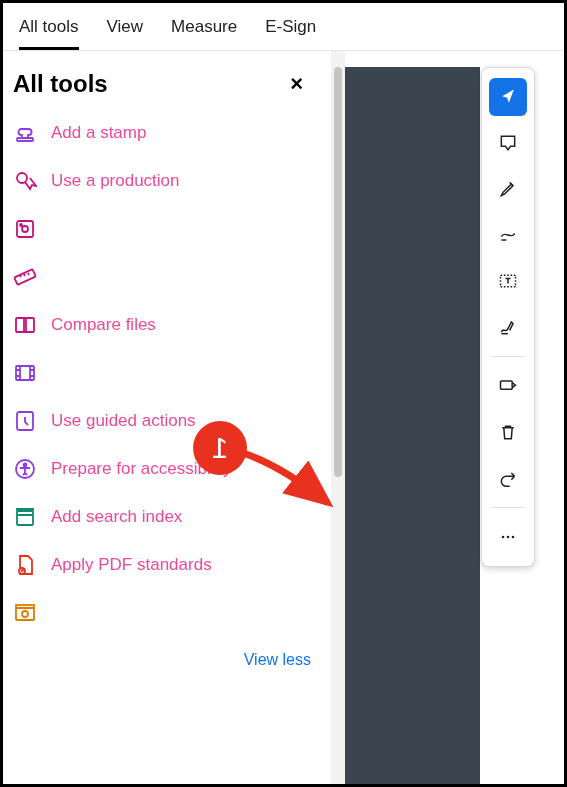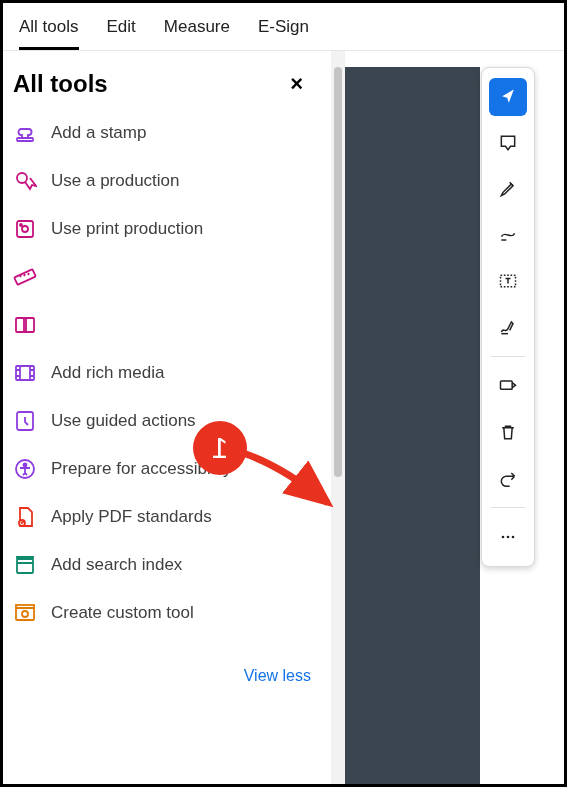--- a/index.html
+++ b/index.html
@@ -41,24 +41,24 @@
   .panel-title { font-size: 24px; font-weight: 700; }
   .close { font-size: 22px; line-height: 1; cursor: pointer; padding: 4px 8px; font-weight: 700; }
   .tool-list { display: flex; flex-direction: column; gap: 24px; }
   .tool {
     display: flex;
     flex-direction: row-reverse;
     align-items: center;
     gap: 14px;
     cursor: pointer;
     font-size: 17px;
-    color: #404040;
+    color: #ec4899;
   }
   .ticon { width: 24px; height: 24px; flex: 0 0 24px; display:flex; align-items:center; justify-content:center; }
-  .viewless { color: #1473e6; font-size: 16px; margin-top: 42px; cursor: pointer; }
+  .viewless { color: #1473e6; font-size: 16px; margin-top: 26px; cursor: pointer; }
   .scroll {
     width: 14px;
     background: #f2f2f2;
     position: relative;
   }
   .thumb {
     position: absolute;
     left: 3px; right: 3px;
     top: 16px; height: 410px;
     background: #c4c4c4;
@@ -117,21 +117,21 @@
     z-index: 9;
     pointer-events: none;
   }
   svg { display: block; }
 </style>
 </head>
 <body>
 
 <div class="tabbar">
   <div class="tab active">All tools</div>
-  <div class="tab">Edit</div>
+  <div class="tab">View</div>
   <div class="tab">Measure</div>
   <div class="tab">E-Sign</div>
 </div>
 
 <div class="main">
   <div class="panel">
     <div class="panel-header">
       <div class="panel-title">All tools</div>
       <div class="close">×</div>
     </div>
@@ -158,49 +158,48 @@
       </div>
 
       <div class="tool">
         <span class="ticon">
           <svg width="24" height="24" viewBox="0 0 24 24" fill="none" stroke="#c6127f" stroke-width="1.8">
               <rect x="4" y="4" width="16" height="16" rx="2"></rect>
               <circle cx="12" cy="12" r="3"></circle>
               <circle cx="8" cy="8" r="1"></circle>
             </svg>
         </span>
-        <span>Use print production</span>
       </div>
 
       <div class="tool">
         <span class="ticon">
           <svg width="24" height="24" viewBox="0 0 24 24" fill="none" stroke="#c6127f" stroke-width="1.8">
               <rect x="2" y="8" width="20" height="8" rx="1" transform="rotate(-25 12 12)"></rect>
               <path d="M7 12l1-2M11 11l1-2M15 10l1-2"></path>
             </svg>
         </span>
       </div>
 
       <div class="tool">
         <span class="ticon">
           <svg width="24" height="24" viewBox="0 0 24 24" fill="none" stroke="#c6127f" stroke-width="1.8">
               <rect x="3" y="5" width="10" height="14" rx="1"></rect>
               <rect x="11" y="5" width="10" height="14" rx="1"></rect>
             </svg>
         </span>
+        <span>Compare files</span>
       </div>
 
       <div class="tool">
         <span class="ticon">
           <svg width="24" height="24" viewBox="0 0 24 24" fill="none" stroke="#8e3ce0" stroke-width="1.8">
               <rect x="3" y="5" width="18" height="14" rx="1"></rect>
               <path d="M7 5v14M17 5v14M3 9h4M3 15h4M17 9h4M17 15h4"></path>
             </svg>
         </span>
-        <span>Add rich media</span>
       </div>
 
       <div class="tool">
         <span class="ticon">
           <svg width="24" height="24" viewBox="0 0 24 24" fill="none" stroke="#8e3ce0" stroke-width="1.8">
               <rect x="4" y="3" width="16" height="18" rx="2"></rect>
               <path d="M12 8v5l3 3"></path>
             </svg>
         </span>
         <span>Use guided actions</span>
@@ -212,49 +211,48 @@
               <circle cx="12" cy="12" r="9"></circle>
               <circle cx="12" cy="8" r="1.5" fill="#8e3ce0"></circle>
               <path d="M7 11h10M12 11v5M10 18l2-2 2 2"></path>
             </svg>
         </span>
         <span>Prepare for accessibility</span>
       </div>
 
       <div class="tool">
         <span class="ticon">
+          <svg width="24" height="24" viewBox="0 0 24 24" fill="none" stroke="#0f8a6c" stroke-width="1.8">
+              <rect x="4" y="6" width="16" height="14" rx="1"></rect>
+              <path d="M4 10h16M4 6V4h16v2"></path>
+            </svg>
+        </span>
+        <span>Add search index</span>
+      </div>
+
+      <div class="tool">
+        <span class="ticon">
           <svg width="24" height="24" viewBox="0 0 24 24" fill="none" stroke="#e8321f" stroke-width="1.8">
               <path d="M7 3h8l4 4v14H7z"></path>
               <circle cx="9" cy="18" r="3" fill="#fff"></circle>
               <path d="M8 17l1 1 2-2"></path>
             </svg>
         </span>
         <span>Apply PDF standards</span>
       </div>
 
-      <div class="tool">
-        <span class="ticon">
-          <svg width="24" height="24" viewBox="0 0 24 24" fill="none" stroke="#0f8a6c" stroke-width="1.8">
-              <rect x="4" y="6" width="16" height="14" rx="1"></rect>
-              <path d="M4 10h16M4 6V4h16v2"></path>
-            </svg>
-        </span>
-        <span>Add search index</span>
-      </div>
-
 
       <div class="tool">
         <span class="ticon">
           <svg width="24" height="24" viewBox="0 0 24 24" fill="none" stroke="#e07b00" stroke-width="1.8">
               <rect x="3" y="7" width="18" height="12" rx="1"></rect>
               <rect x="3" y="4" width="18" height="3"></rect>
               <circle cx="12" cy="13" r="3"></circle>
             </svg>
         </span>
-        <span>Create custom tool</span>
       </div>
 
     </div>
     <div class="viewless">View less</div>
   </div>
 
   <div class="scroll">
     <div class="thumb"></div>
   </div>
 

